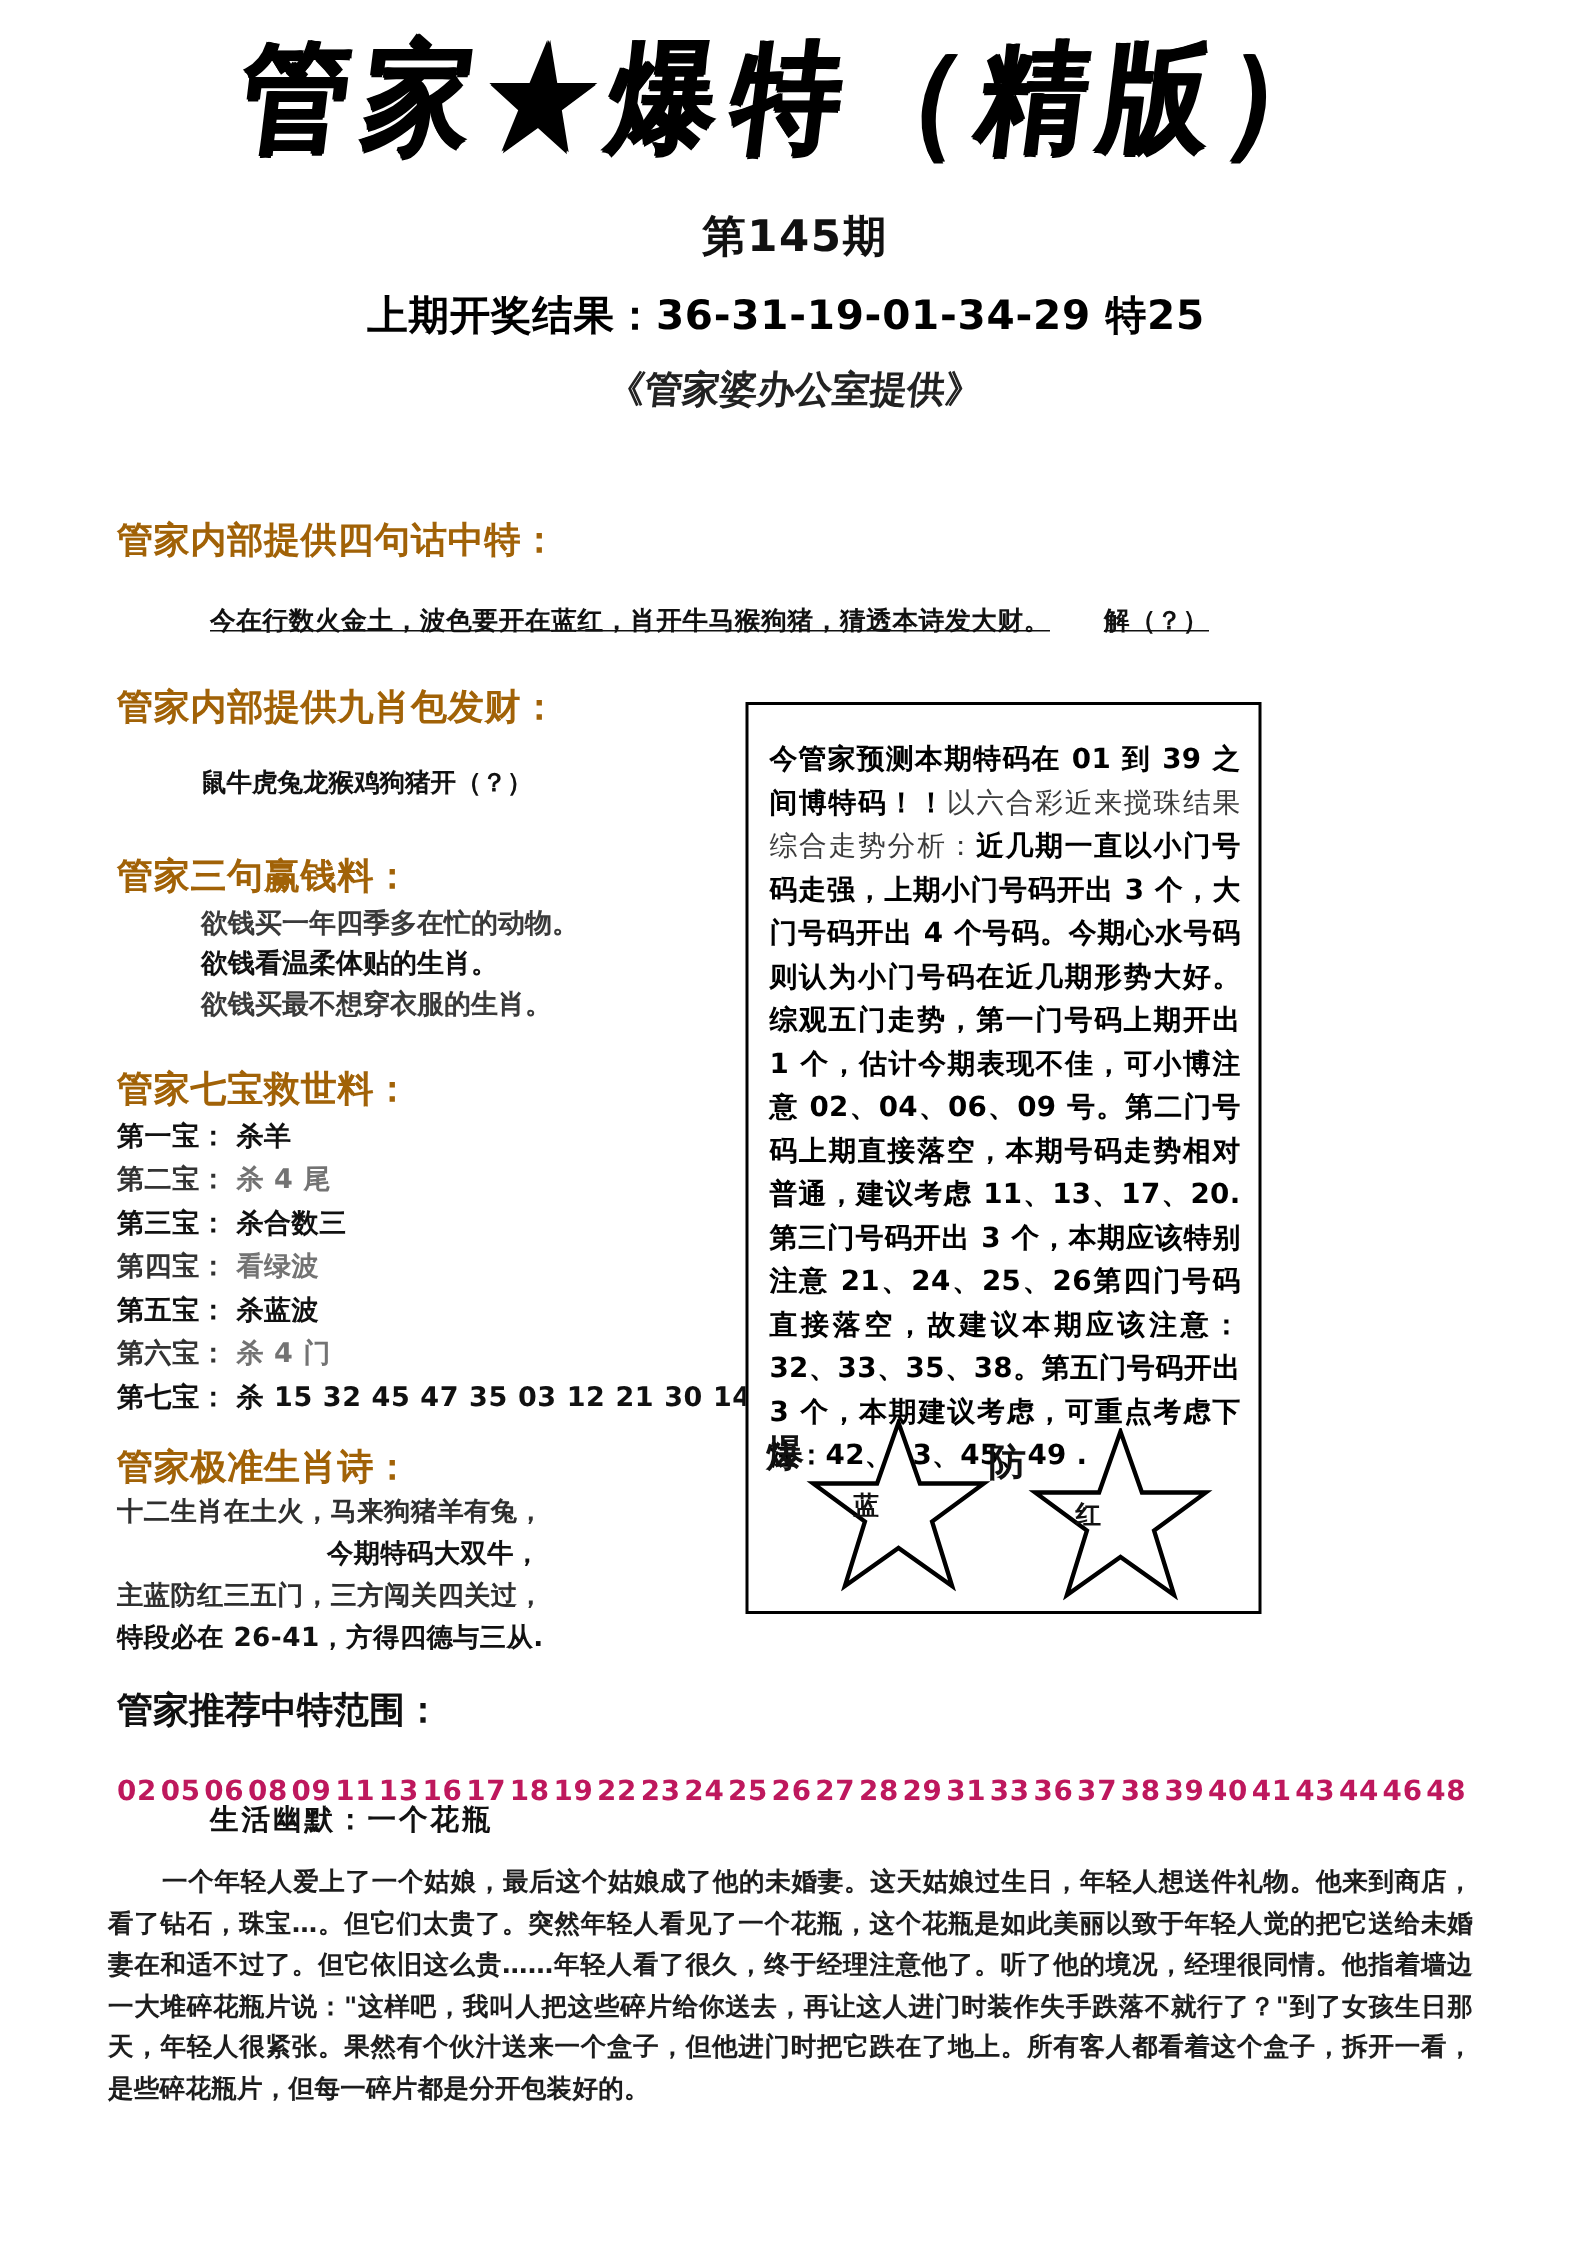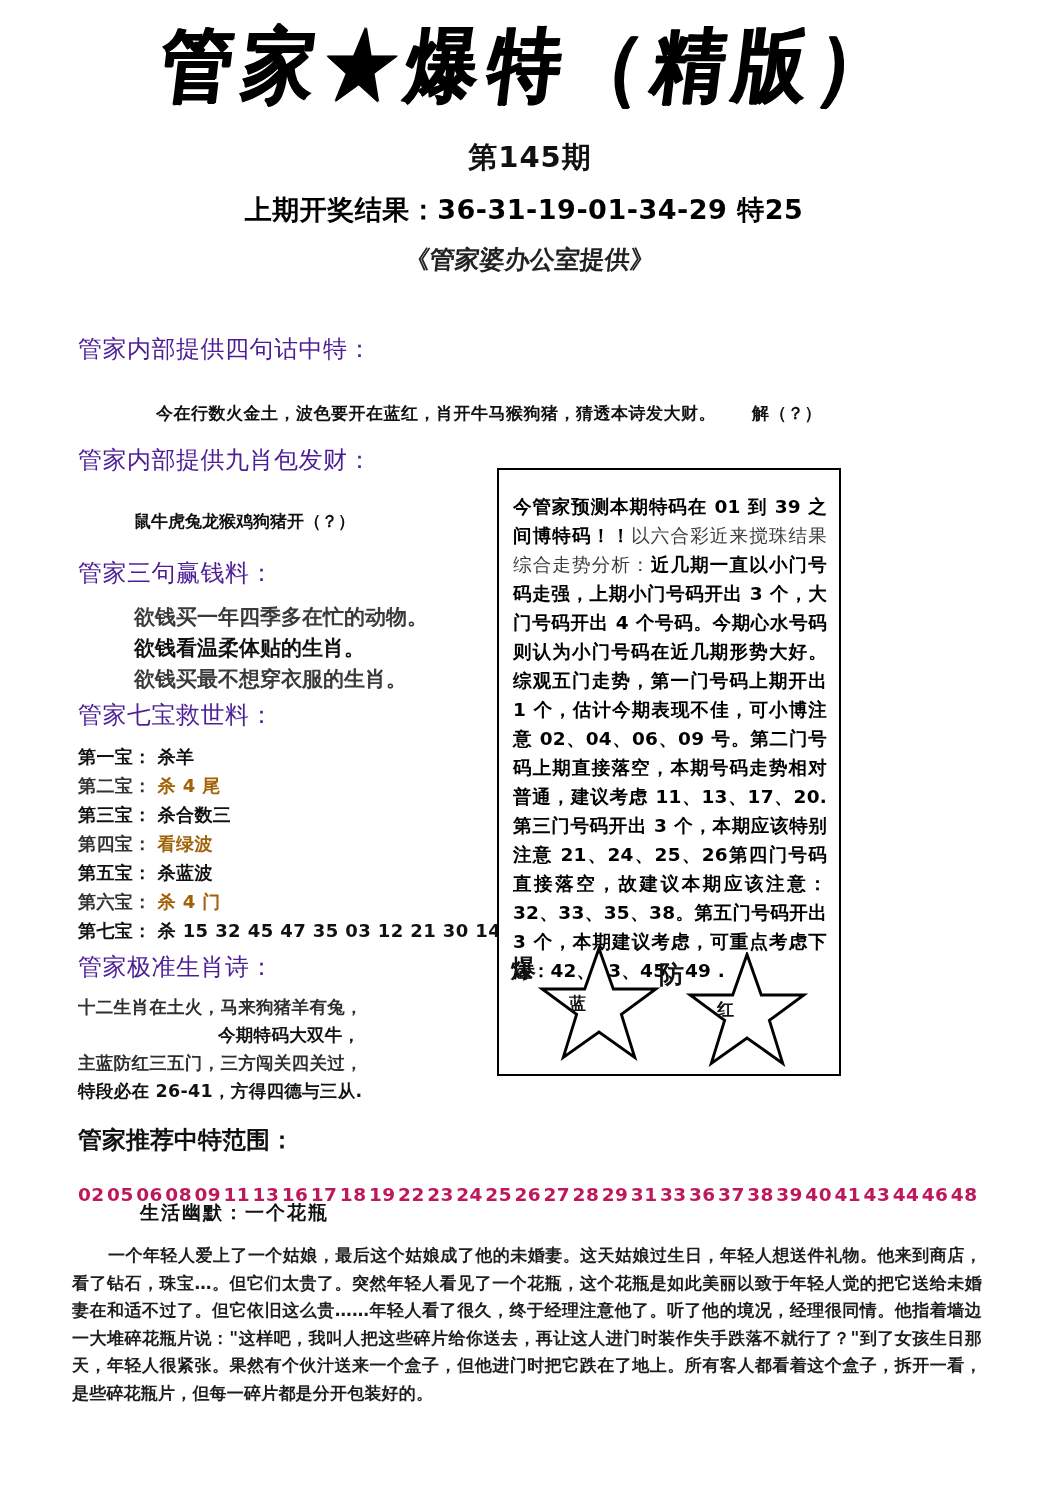--- a/index.html
+++ b/index.html
@@ -70,68 +70,69 @@
     text-align: center;
     font-family: "DejaVu Serif", "Liberation Serif", serif;
     font-size: 25px;
     font-weight: 700;
     color: #222;
     transform: skewX(-6deg);
   }
   .sec-head {
     font-family: "DejaVu Serif", "Liberation Serif", serif;
     font-size: 24px;
-    font-weight: 400;
-    color: #4c1d95;
-    margin: 1px 0 6px 0;
+    font-weight: 700;
+    color: #a16207;
+    margin: 12px 0 6px 0;
     letter-spacing: 0.5px;
     white-space: nowrap;
   }
   .indent-line {
     font-size: 17px;
     font-weight: 700;
     margin: 0 0 2px 0;
     padding-left: 56px;
     white-space: nowrap;
   }
   .sub-line {
-    font-size: 21px;
+    font-size: 18px;
     font-weight: 700;
     margin: 0 0 3px 0;
     padding-left: 56px;
     white-space: nowrap;
   }
   .sub-line.light { font-weight: 600; color: #3a3a3a; }
 
   
   .poem-line {
     position: absolute;
-    left: 156px;
+    left: 140px;
     top: 402px;
     font-size: 17px;
     font-weight: 700;
     white-space: nowrap;
     letter-spacing: 0.5px;
+    text-decoration: underline;
   }
   .poem-solve {
     margin-left: 36px;
     font-weight: 700;
   }
 
   
   .treasure-row {
     font-size: 18px;
     margin: 0 0 5px 0;
     white-space: nowrap;
     letter-spacing: 0.4px;
   }
   .treasure-row .tlabel { font-weight: 700; }
   .treasure-row.thin .tlabel { font-weight: 600; color: #333; }
   .treasure-row .tval { margin-left: 6px; }
-  .treasure-row.thin .tval { font-weight: 600; color: #a16207; }
+  .treasure-row.thin .tval { font-weight: 600; color: #737373; }
   .treasure-row.bold .tval { font-weight: 700; }
 
   
   .zp-line {
     font-size: 17.5px;
     margin: 0 0 4px 0;
     white-space: nowrap;
     letter-spacing: 0.3px;
   }
   .zp-line.b { font-weight: 700; }

